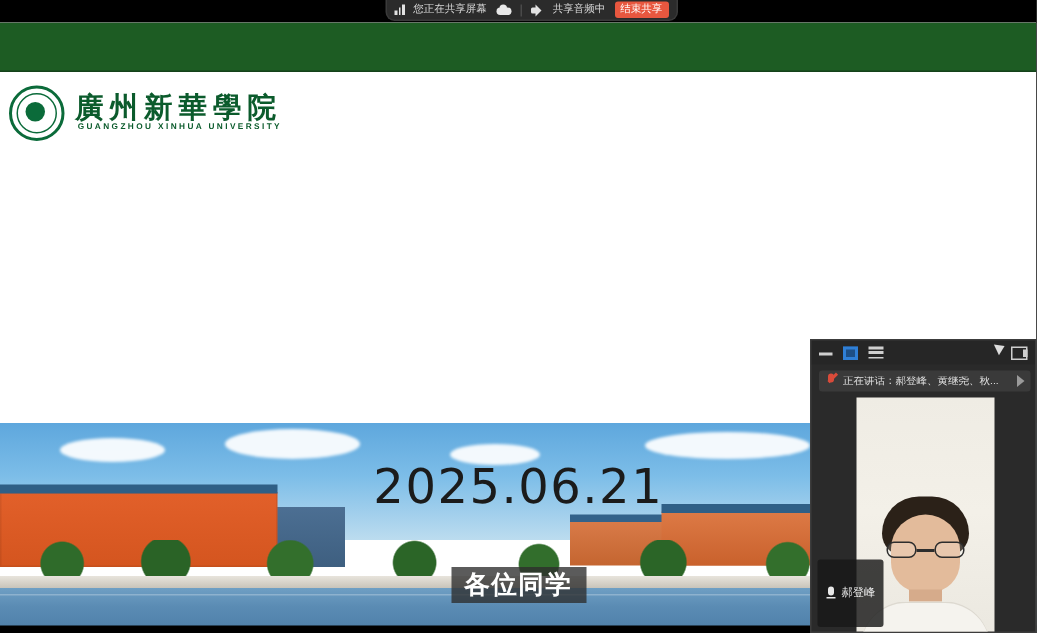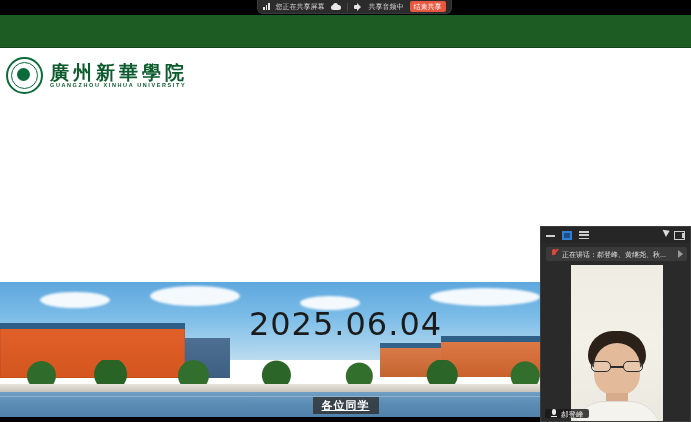--- a/index.html
+++ b/index.html
@@ -79,21 +79,21 @@
     background:#1d5c23;
   }
   .green-band:after{
     content:"";position:absolute;left:0;bottom:0;width:100%;height:1px;
     background:#14421a;
   }
 
   
   .logo-row{
     position:absolute;left:6px;top:42px;
-    display:flex;align-items:center;gap:7px;
+    display:flex;align-items:center;gap:7px;text-align:right;
   }
   .logo-emblem{
     width:33px;height:33px;border-radius:50%;
     border:2px solid #0b6b3a;
     position:relative;background:#fff;
     flex:none;
   }
   .logo-emblem:before{
     content:"";position:absolute;left:3px;top:3px;right:3px;bottom:3px;
     border-radius:50%;border:1px solid #0b6b3a;
@@ -197,26 +197,25 @@
 
   .date-text{
     position:absolute;left:0;top:293px;width:691px;text-align:center;
     color:#1b1b1b;font-size:32px;letter-spacing:1px;line-height:1;
     font-family:"DejaVu Sans","Liberation Sans",sans-serif;
   }
 
   
   .caption{
     position:absolute;left:50%;transform:translateX(-50%);
-    bottom:8px;
+    bottom:20px;
     background:rgba(45,45,45,0.78);
-    color:#fff;font-size:11px;font-weight:bold;
+    color:#fff;font-size:17px;font-weight:bold;
     padding:2px 9px;letter-spacing:1px;line-height:1.2;
     white-space:nowrap;
-    text-decoration:underline;
   }
   .bottom-black{
     position:absolute;left:0;bottom:0;width:691px;height:5px;background:#000;
   }
 
   
   .vid-panel{
     position:absolute;left:540px;top:226px;width:151px;height:196px;
     background:#2a2a2a;
     border:1px solid #3c3c3c;
@@ -319,22 +318,22 @@
     background:#f5f3ee;border-radius:30px 30px 0 0;
     box-shadow:inset 0 1px 0 #ddd9d0;
   }
   .person-neck{
     position:absolute;left:50%;transform:translateX(-50%);
     bottom:40px;width:22px;height:14px;background:#d6ab8b;
   }
   .vp-namebar{
     position:absolute;left:4px;bottom:3px;
     background:rgba(25,25,25,0.82);
-    display:flex;align-items:flex-end;gap:3px;
-    padding:0 5px;border-radius:2px;
+    display:flex;align-items:flex-start;gap:3px;
+    padding:18px 5px;border-radius:2px;
   }
   .mic-mute{
     position:relative;width:8px;height:9px;flex:none;
   }
   .mic-mute:before{
     content:"";position:absolute;left:2px;top:0;width:4px;height:6px;
     border-radius:2px;background:#e8e8e8;
   }
   .mic-mute:after{
     content:"";position:absolute;left:1px;top:7px;width:6px;height:1.2px;
@@ -387,21 +386,21 @@
       <div class="cloud" style="left:590px;top:16px;width:80px;height:15px;"></div>
       <div class="buildL2"></div>
       <div class="buildL"></div>
       <div class="buildMid"></div>
       <div class="buildR"></div>
       <div class="trees"></div>
       <div class="embankment"></div>
       <div class="water"></div>
     </div>
 
-    <div class="date-text">2025.06.04</div>
+    <div class="date-text">2025.06.21</div>
 
     <div class="caption">各位同学</div>
     <div class="bottom-black"></div>
   </div>
 
   <div class="vid-panel">
 
     <div class="vp-header">
       <span class="vp-ctl">
         <span class="ic-min"></span>

